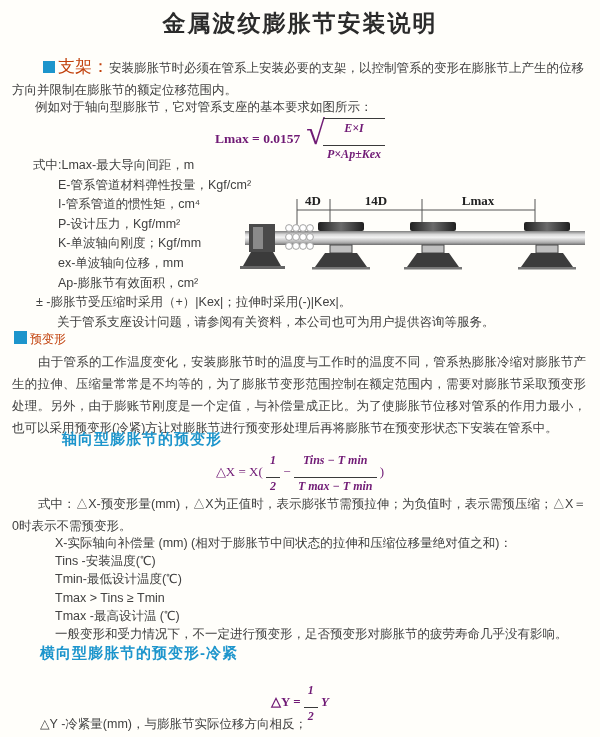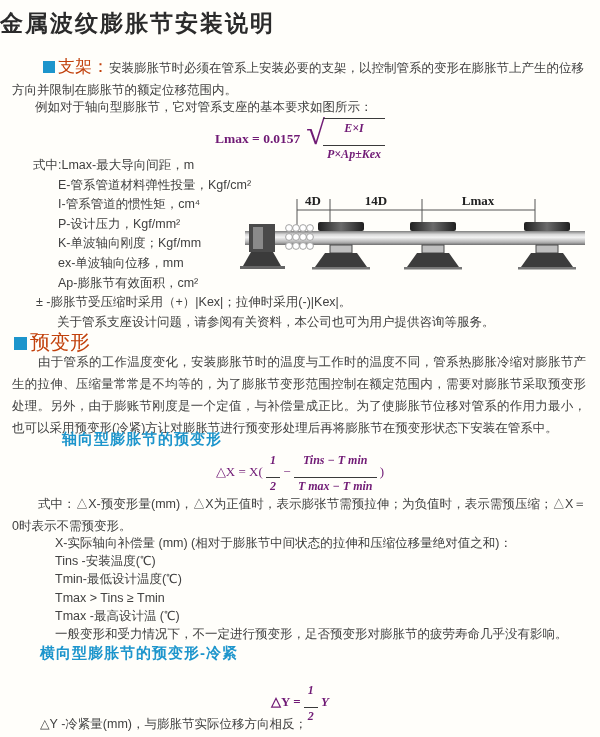--- a/index.html
+++ b/index.html
@@ -1,19 +1,19 @@
 <!DOCTYPE html>
 <html><head>
 <meta charset="utf-8">
 <style>
   html,body{margin:0;padding:0;background:#fffefa;}
   .page{position:relative;width:600px;height:737px;background:#fffefa;overflow:hidden;
         font-family:"Liberation Sans",sans-serif;color:#414141;}
   .abs{position:absolute;}
-  #title{top:8px;left:0;width:600px;text-align:left;font-size:23px;font-weight:bold;
+  #title{top:8px;left:0;width:600px;text-align:center;font-size:23px;font-weight:bold;
          color:#2b2b2b;letter-spacing:2px;}
   .body-text{font-size:12.5px;line-height:21.5px;text-align:justify;}
   .sq{display:inline-block;width:12px;height:12px;background:#1d95cc;margin-right:3px;
       vertical-align:-1px;}
   .h-blue{color:#c2410c;font-weight:normal;font-size:17px;}
   .sub-head{color:#1d95cc;font-weight:bold;font-size:15px;letter-spacing:1px;}
   #sec1{top:56px;left:12px;width:572px;text-indent:31px;}
   #example{top:99px;left:12px;width:572px;text-indent:23px;font-size:12.5px;}
   .formula{width:600px;text-align:center;font-family:"Liberation Serif",serif;color:#701a75;}
   #formula1{top:118px;left:0;font-size:13.5px;font-weight:bold;}
@@ -140,21 +140,21 @@
     </g>
     <g>
       <rect x="291" y="31" width="46" height="9" rx="2" fill="url(#capG)"></rect>
       <rect x="303" y="54" width="22" height="8" fill="#bfbfbf" stroke="#4a4a4a" stroke-width="1"></rect>
       <polygon points="288,76 340,76 330,62 298,62" fill="#3c3c3c"></polygon>
       <rect x="285" y="76" width="58" height="2.5" fill="#777"></rect>
     </g>
   </svg>
 
   <div class="abs" id="sec2-head">
-    <span class="sq"></span><span class="h-blue" style="font-size:20px;">预变形</span>
+    <span class="sq"></span><span class="h-blue" style="font-size:12px;">预变形</span>
   </div>
   <div class="abs body-text" id="sec2-para">由于管系的工作温度变化，安装膨胀节时的温度与工作时的温度不同，管系热膨胀冷缩对膨胀节产生的拉伸、压缩量常常是不均等的，为了膨胀节变形范围控制在额定范围内，需要对膨胀节采取预变形处理。另外，由于膨账节刚度是一个定值，与补偿量成正比。为了使膨胀节位移对管系的作用力最小，也可以采用预变形(冷紧)方让对膨胀节进行预变形处理后再将膨胀节在预变形状态下安装在管系中。</div>
 
   <div class="abs sub-head" id="axial-head">轴向型膨胀节的预变形</div>
 
   <div class="abs formula" id="formula2">
     <span class="lhs">△X = X(</span>
     <span class="frac"><span class="n">1</span><span class="d">2</span></span>
     <span class="minus">−</span>
     <span class="frac"><span class="n">Tins − T min</span><span class="d">T max − T min</span></span>

